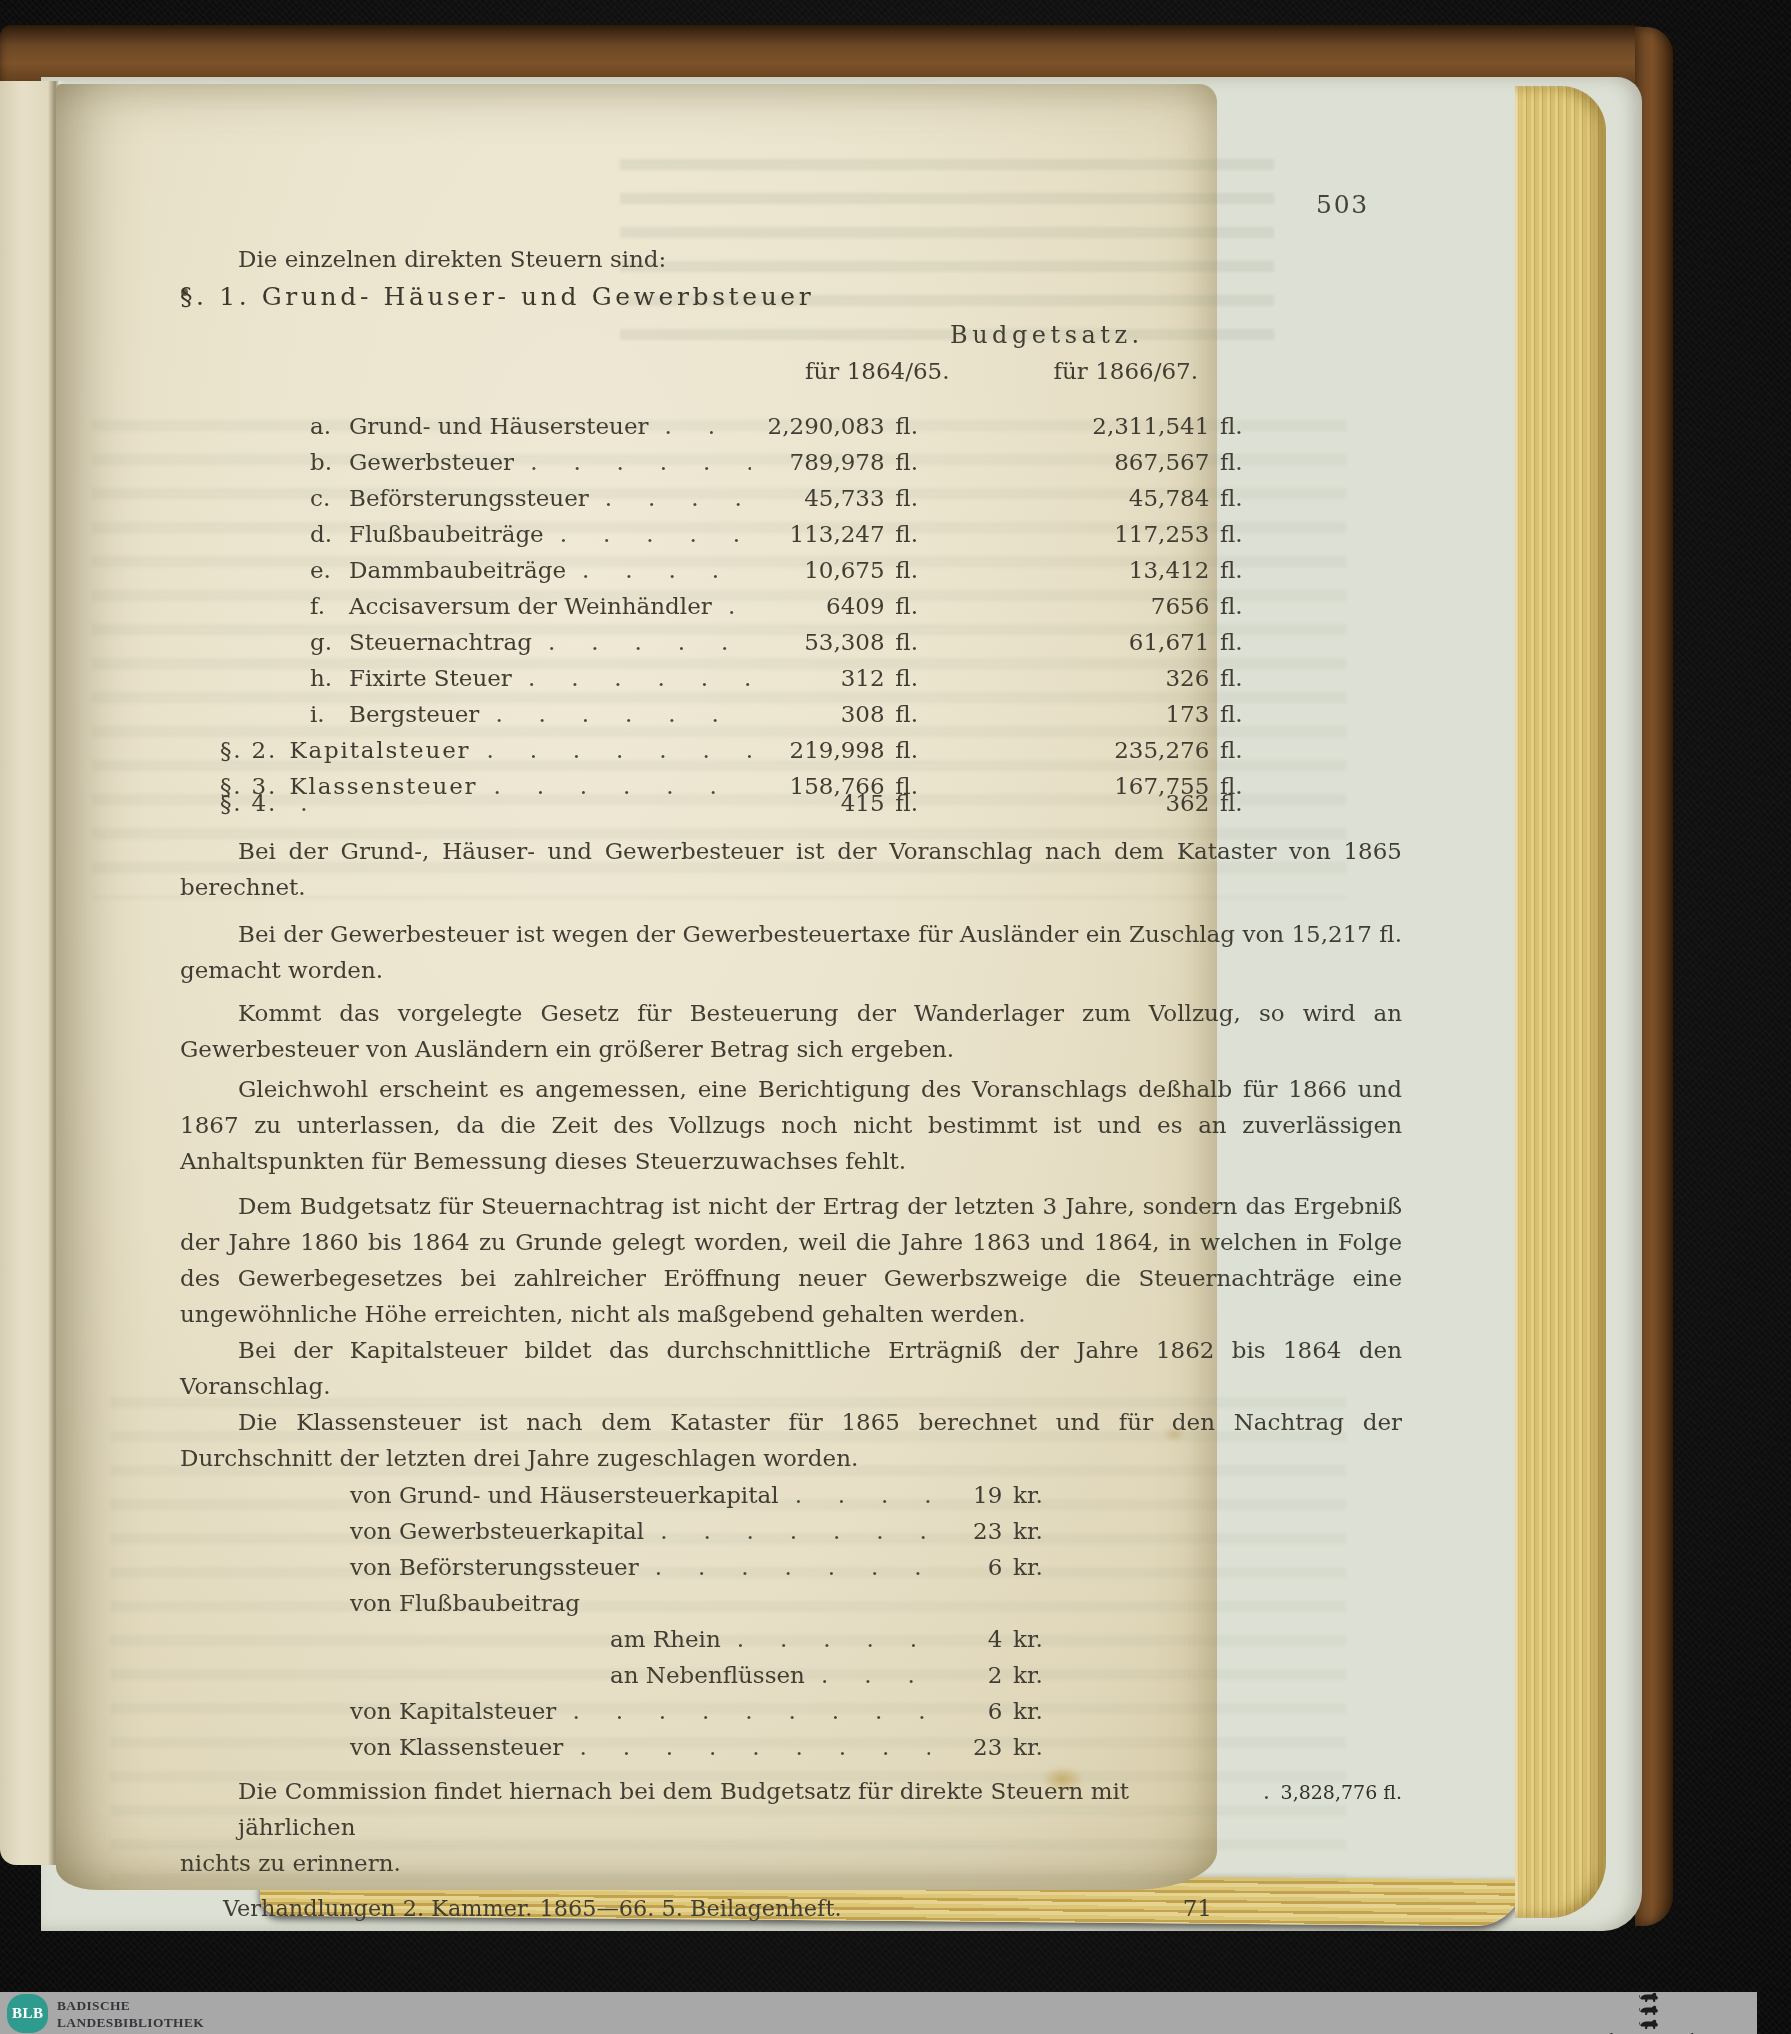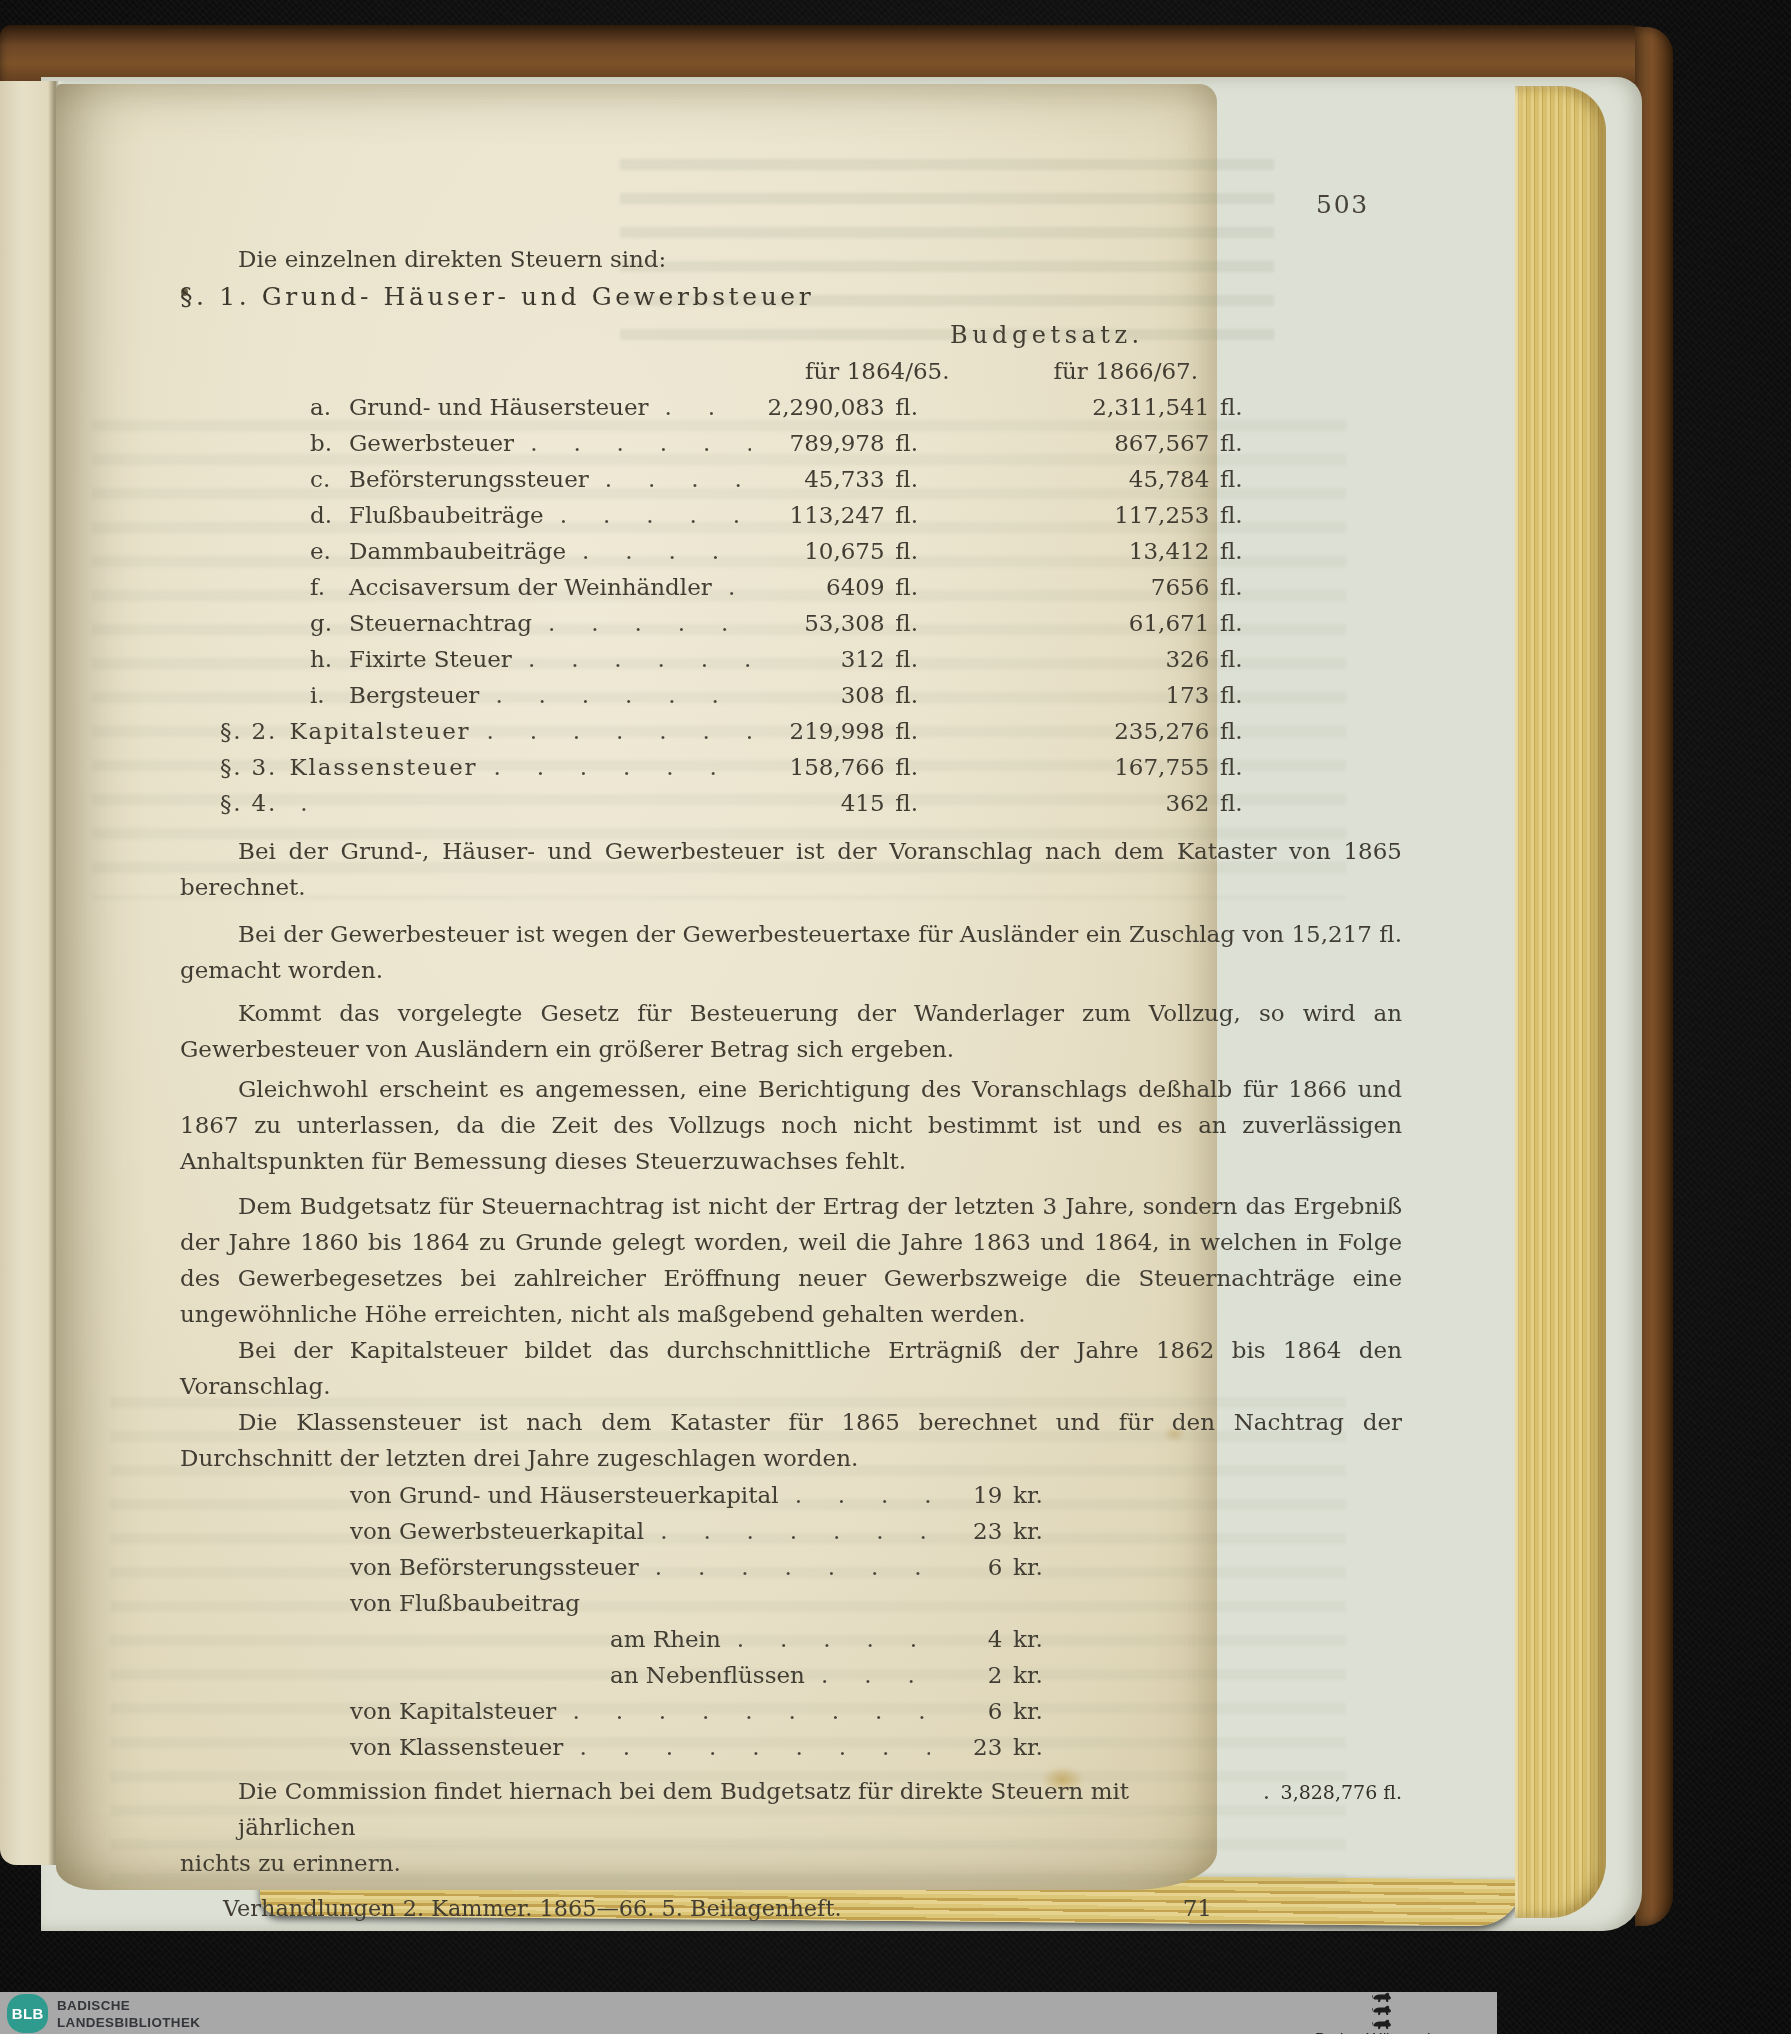--- a/index.html
+++ b/index.html
@@ -60,21 +60,21 @@
   .intro{padding-top:23px;padding-left:58px;}
   .sec-heading{font-size:25px;letter-spacing:3.6px;margin-top:1.8px;color:#3c382e;}
   .budget-head{margin-left:770px;font-size:24px;letter-spacing:4.5px;margin-top:1.8px;}
   .cols{display:flex;}
   .ch1{margin-left:625px;}
   .ch2{margin-left:104px;}
   .trow{display:flex;align-items:baseline;padding-left:130px;margin-right:125px;height:36px;font-size:23px;}
   .trow.sec{padding-left:40px;letter-spacing:1.8px;}
   .t-pre{flex:0 0 auto;min-width:39px;}
   .trow.sec .t-pre{min-width:0;margin-right:12.5px;}
-  .t-lab{flex:0 0 auto;margin-right:5.4px;}
+  .t-lab{flex:0 0 auto;margin-right:5.4px;margin-top:19px;}
   .t-dots,.r-dots,.c-dots{flex:1 1 0;overflow:hidden;white-space:nowrap;letter-spacing:14.3px;
     padding:0 10.7px;color:#4a463b;min-width:7.2px;}
   .t-v1{flex:0 0 134px;text-align:right;letter-spacing:0;}
   .t-u1{flex:0 0 56px;padding-left:10.7px;letter-spacing:0;}
   .t-v2{flex:0 0 258px;text-align:right;letter-spacing:0;}
   .t-u2{flex:0 0 57px;padding-left:10.7px;letter-spacing:0;}
   .para{margin:0;text-indent:58px;text-align:justify;}
   .m14{margin-top:12.5px;} .m12{margin-top:10.7px;} .m8{margin-top:7.2px;} .m4{margin-top:3.6px;} .m10{margin-top:9px;}
   .rates{margin-top:1.8px;}
   .rrow{display:flex;align-items:baseline;padding-left:170px;margin-right:333px;height:36px;}
@@ -83,22 +83,22 @@
   .r-val{flex:0 0 72px;text-align:right;}
   .r-unit{flex:0 0 56px;padding-left:10.7px;}
   .closing{display:flex;align-items:baseline;margin-top:7.2px;margin-right:0;}
   .c-text{flex:0 1 auto;padding-left:58px;}
   .c-amount{flex:0 0 auto;font-weight:400;font-size:19px;color:#332f27;}
   .closing2{margin-top:0;}
   .sigline{display:flex;align-items:baseline;margin-top:9px;font-size:22.4px;}
   .sig-left{padding-left:43px;}
   .sig-right{margin-left:auto;margin-right:190px;font-size:23px;}
   
-  .footer-bar{position:absolute;left:0;top:1992px;width:1497px;height:43px;background:#a8a8a8;
-    font-family:Liberation Sans, sans-serif;display:flex;align-items:center;}
+  .footer-bar{position:absolute;left:0;top:1992px;width:1757px;height:43px;background:#a8a8a8;
+    font-family:Liberation Serif, serif;display:flex;align-items:center;}
   .blb-badge{position:absolute;left:7.2px;top:1.8px;width:41px;height:39px;border-radius:42%;
     background:#2f9b8e;display:flex;align-items:center;justify-content:center;}
   .blb-txt{color:#ffffff;font-weight:700;font-size:15px;letter-spacing:0.4px;}
   .lib-name{position:absolute;left:57px;top:4.5px;font-weight:700;font-size:13.4px;line-height:17px;
     color:#33363a;letter-spacing:0.4px;}
   .bw-group{position:absolute;right:38px;top:0;height:43px;display:flex;align-items:center;flex-direction:column;}
   .bw-lions{display:flex;flex-direction:column;gap:0.9px;margin-right:10.7px;}
   .bw-lions svg{display:block;}
   .bw-name{font-size:16px;color:#222426;}
 </style>

